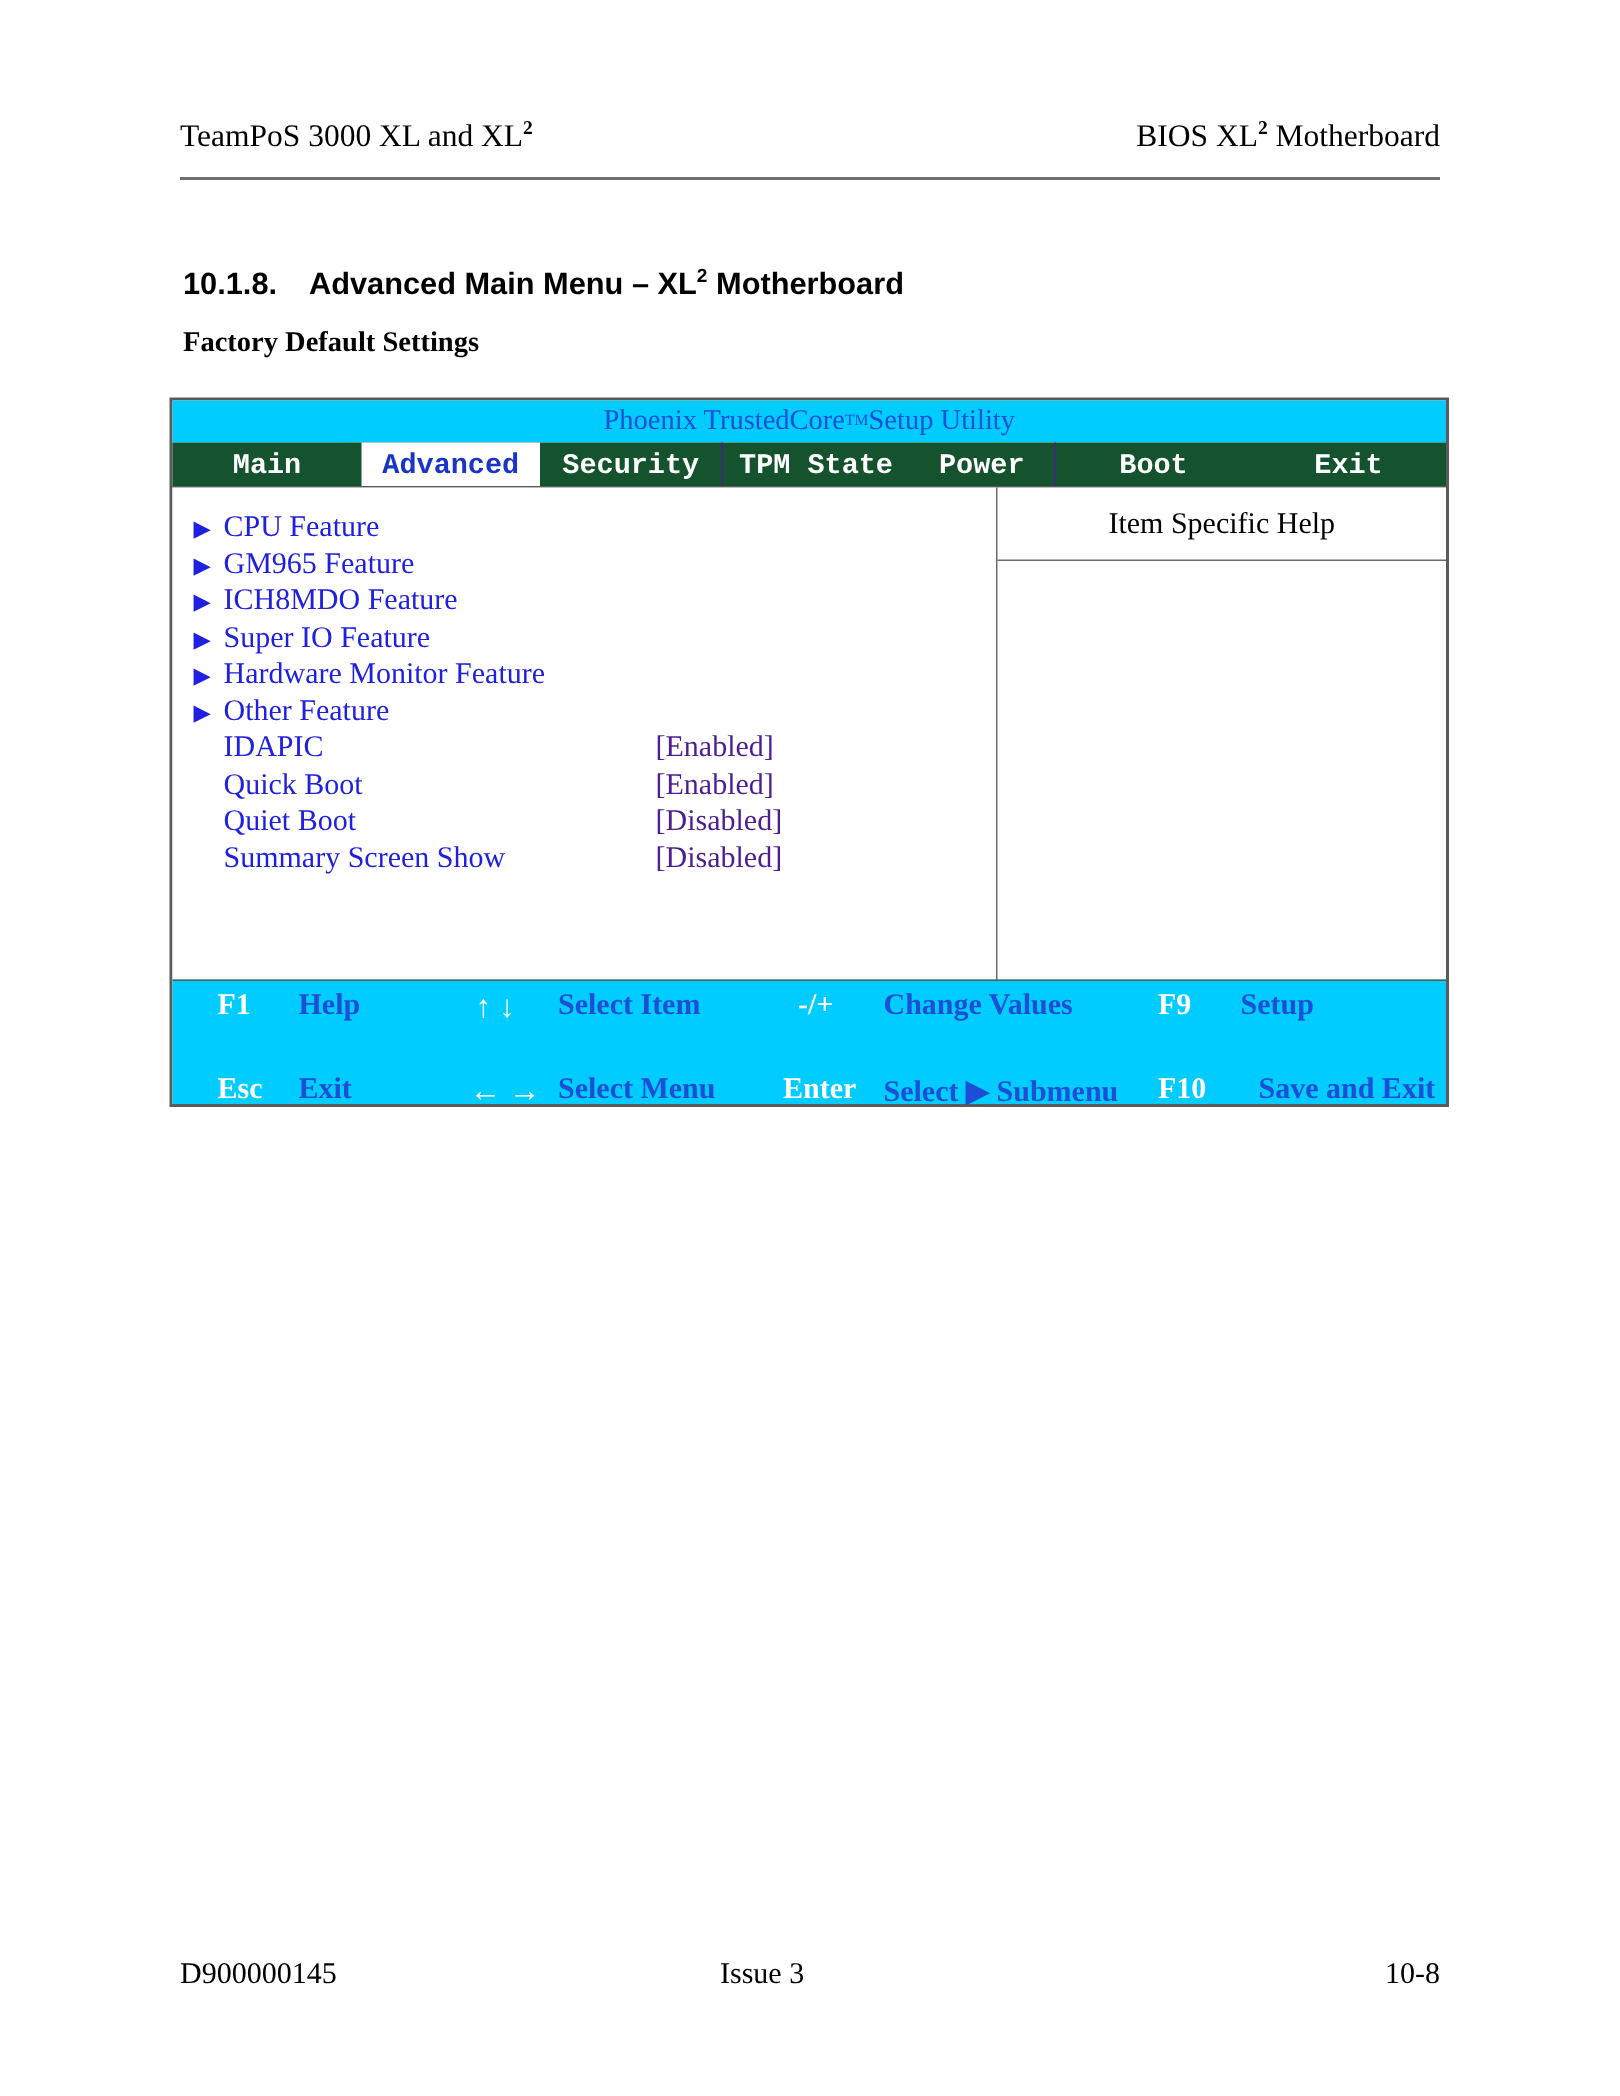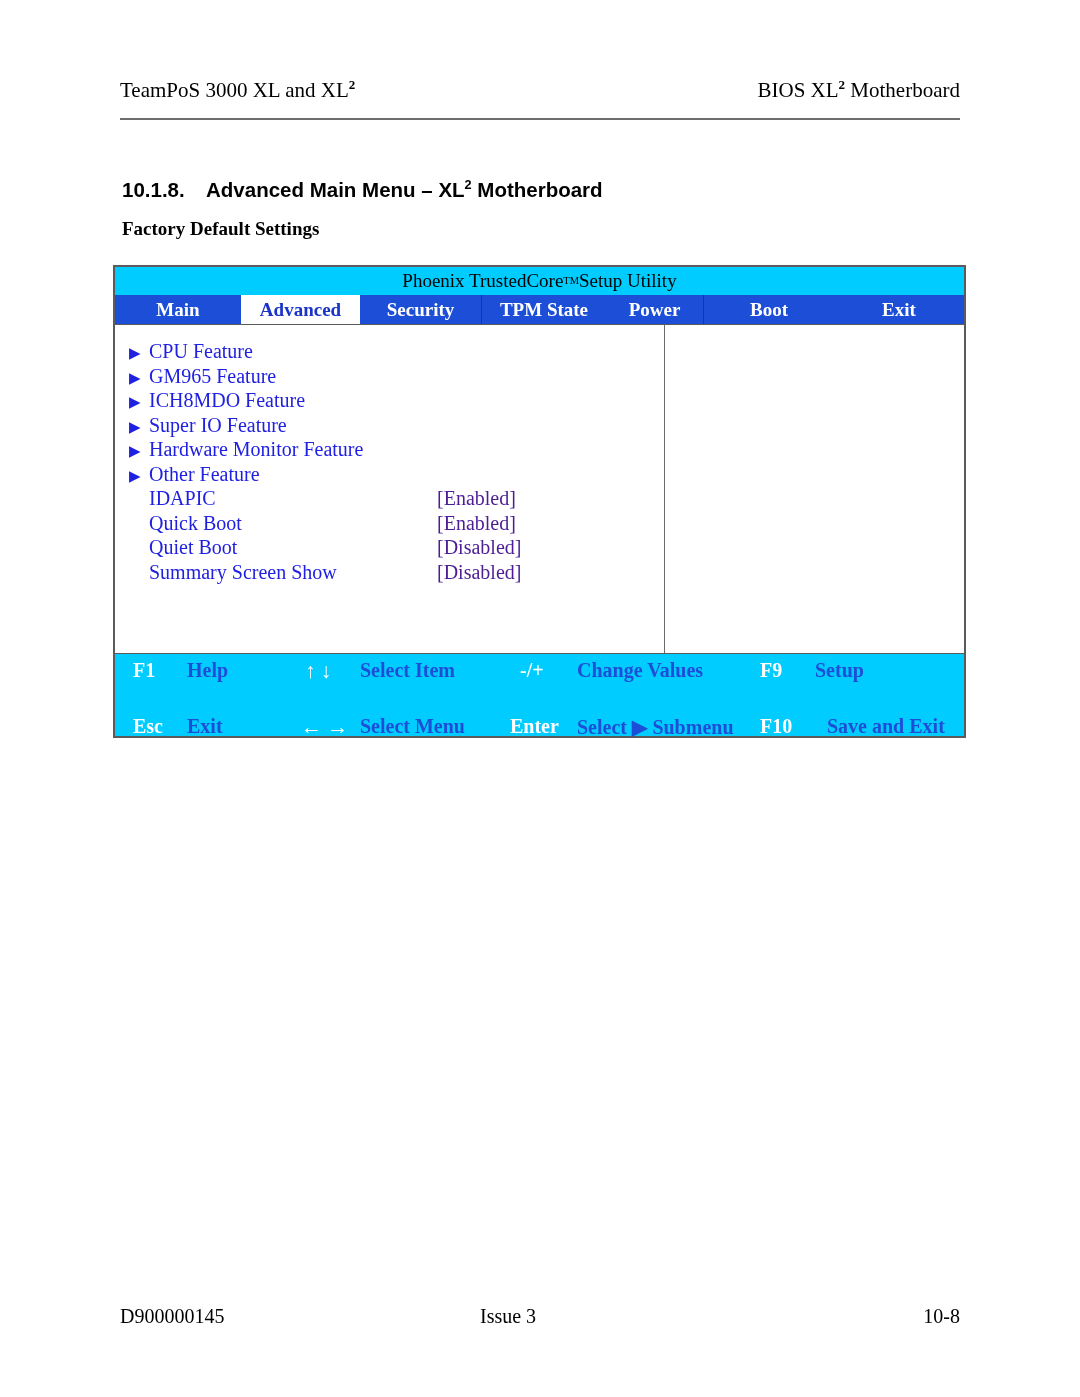--- a/index.html
+++ b/index.html
@@ -74,35 +74,36 @@
     top: 265px;
     width: 853px;
     height: 473px;
     border: 2px solid #5b5b5b;
     box-sizing: border-box;
     background: #ffffff;
   }
   .bios-title {
     height: 28px;
     background: #00CCFF;
-    color: #000000;
+    color: #1d4ed8;
     font-size: 19px;
     display: flex;
     align-items: center;
     justify-content: center;
     white-space: nowrap;
   }
   .bios-title sup { font-size: 0.55em; font-weight: normal; }
 
   .bios-tabs {
     height: 29px;
-    background: #1d4ed8;
+    background: #14532d;
     display: flex;
     align-items: stretch;
     border-bottom: 1px solid #5b5b5b;
+    font-family: Liberation Mono, monospace;
   }
   .tab {
     display: flex;
     align-items: center;
     justify-content: center;
     color: #ffffff;
     font-weight: bold;
     font-size: 19px;
     white-space: nowrap;
     box-sizing: border-box;
@@ -189,21 +190,21 @@
     border-top: 1px solid #5b5b5b;
     font-weight: bold;
     font-size: 20px;
   }
   .fkey { color: #ffffff; }
   .fdesc { color: #1d4ed8; }
   .farrow { color: #ffffff; font-size: 21px; }
 
   .frow {
     position: absolute;
-    left: 0;
+    left: 12px;
     right: 0;
     height: 28px;
     display: block;
     white-space: nowrap;
   }
   .frow.r1 { top: 5px; }
   .frow.r2 { top: 33px; }
   .frow.r3 { top: 61px; }
 
   .fcell { position: absolute; white-space: nowrap; }
@@ -333,20 +334,24 @@
       <div class="menu-row-wrap">
         <div class="menu-row">
           <span class="arrow blank">▶</span>
           <span class="label">Summary Screen Show</span>
           <span class="value">[Disabled]</span>
         </div>
       </div>
 
     </div>
 
+    <div class="help-panel">
+      <div class="help-title">Item Specific Help</div>
+      <div></div>
+    </div>
 
   </div>
 
   <div class="bios-footer">
 
     <div class="frow r1">
       <span class="fcell fkey" style="left:18px">F1</span>
       <span class="fcell fdesc" style="left:72px">Help</span>
       <span class="fcell farrow" style="left:190px">↑ ↓</span>
       <span class="fcell fdesc" style="left:245px">Select Item</span>

